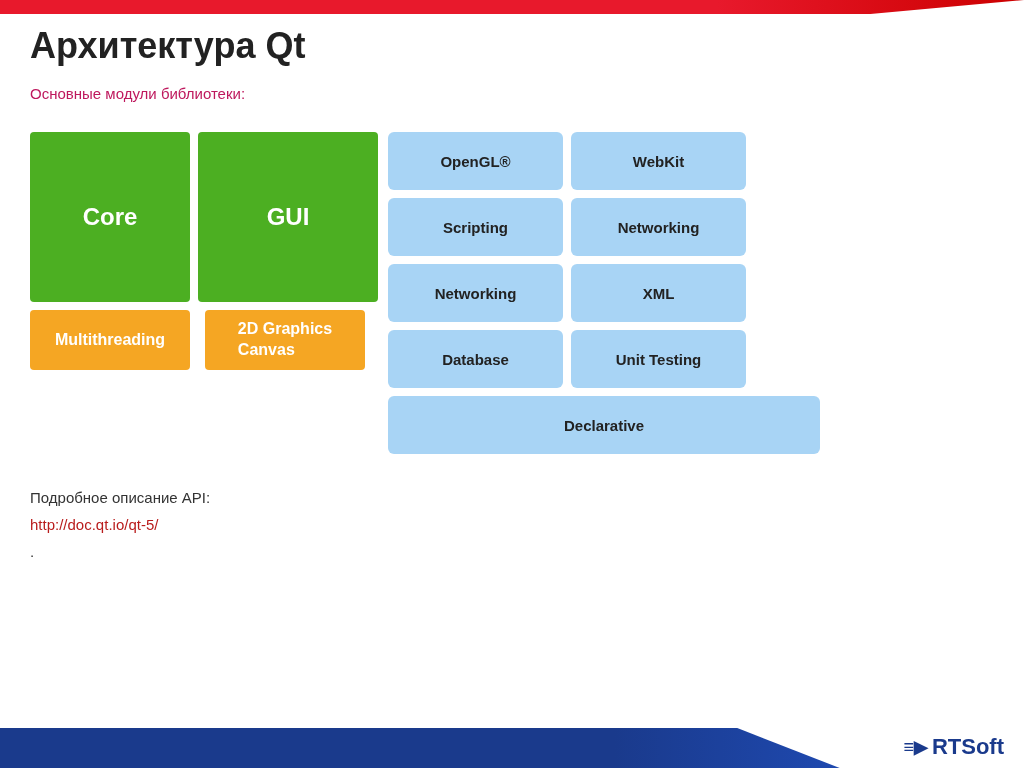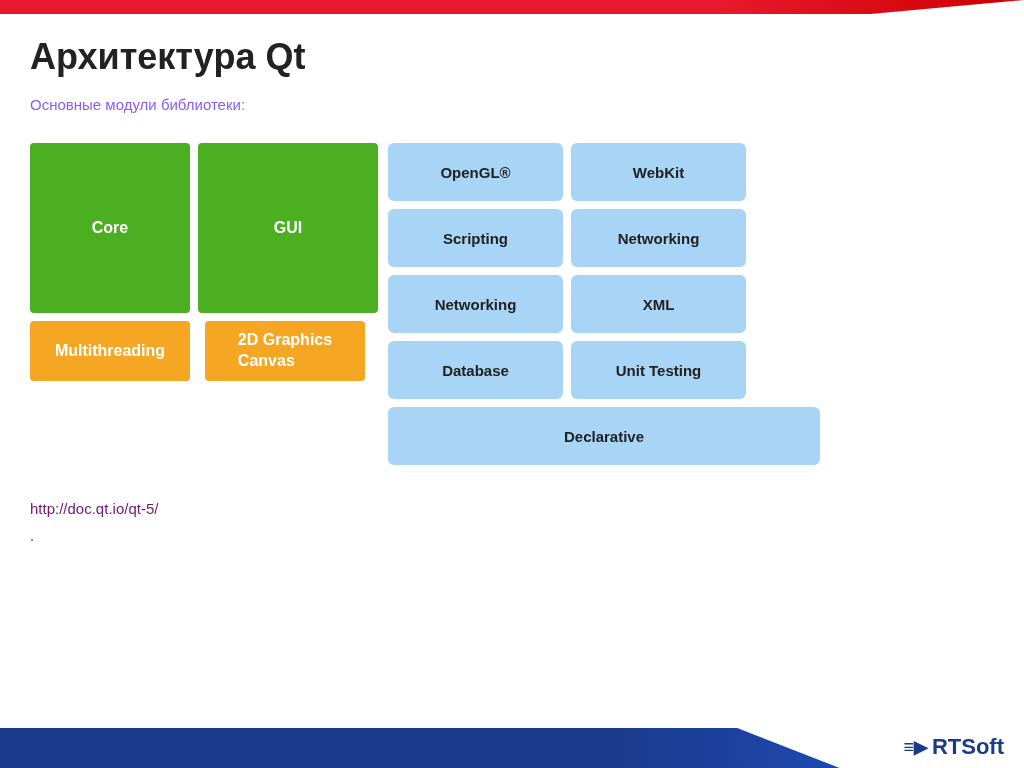--- a/index.html
+++ b/index.html
@@ -47,35 +47,35 @@
     }
     .rtsoft-logo .logo-icon {
       margin-right: 4px;
       font-size: 18px;
       color: #1a3a8c;
     }
 
     
     .content {
       position: absolute;
-      top: 36px;
+      top: 25px;
       left: 30px;
       right: 30px;
     }
 
     .page-title {
       font-size: 36px;
       font-weight: bold;
       color: #222;
       margin-bottom: 18px;
     }
 
     .subtitle {
       font-size: 15px;
-      color: #8b5cf6;
+      color: #be185d;
       margin-bottom: 30px;
     }
 
     
     .diagram {
       display: flex;
       gap: 10px;
       margin-bottom: 30px;
       align-items: flex-start;
     }
@@ -94,21 +94,21 @@
 
     .bottom-row {
       display: flex;
       gap: 15px;
     }
 
     .box-green {
       background: #4caf22;
       color: white;
       font-weight: bold;
-      font-size: 16px;
+      font-size: 24px;
       display: flex;
       align-items: center;
       justify-content: center;
       border-radius: 4px;
     }
 
     .box-orange {
       background: #f5a623;
       color: white;
       font-weight: bold;
@@ -176,21 +176,21 @@
     }
 
     
     .footer-text {
       font-size: 15px;
       color: #333;
       line-height: 1.8;
     }
 
     .footer-text .link {
-      color: #701a75;
+      color: #b91c1c;
     }
   </style>
 </head>
 <body>
 
 <div class="top-bar"></div>
 
 <div class="content">
 
   <h1 class="page-title">Архитектура Qt</h1>
@@ -260,20 +260,21 @@
       <div class="module-row">
         <div class="module-box module-full">
           <span>Declarative</span>
         </div>
       </div>
 
     </div>
   </div>
 
   <div class="footer-text">
+    <p>Подробное описание API:</p>
     <p>
       <span class="link">http://doc.qt.io/qt-5/</span>
     </p>
     <p>.</p>
   </div>
 
 </div>
 
 <div class="bottom-bar"></div>
 

